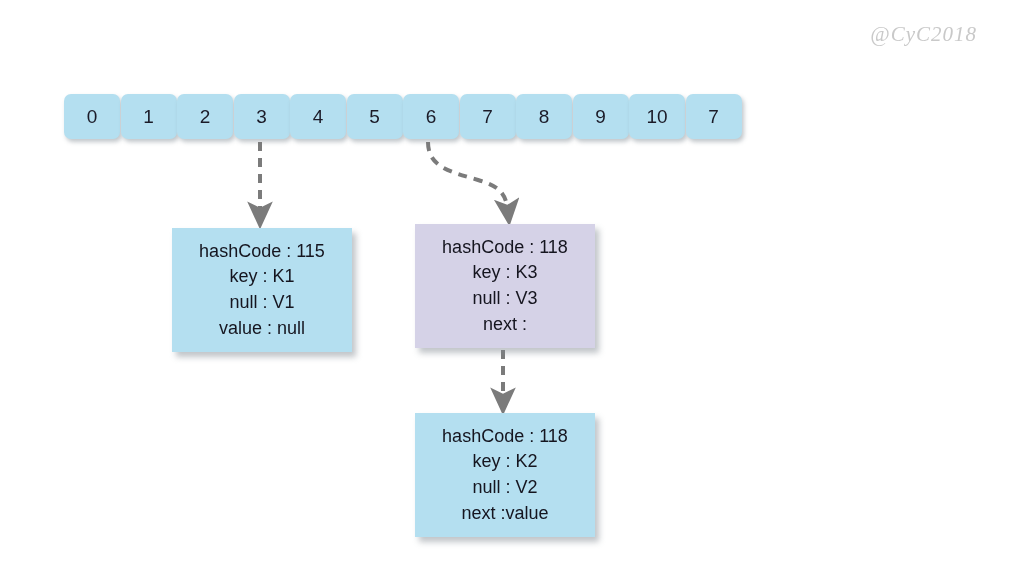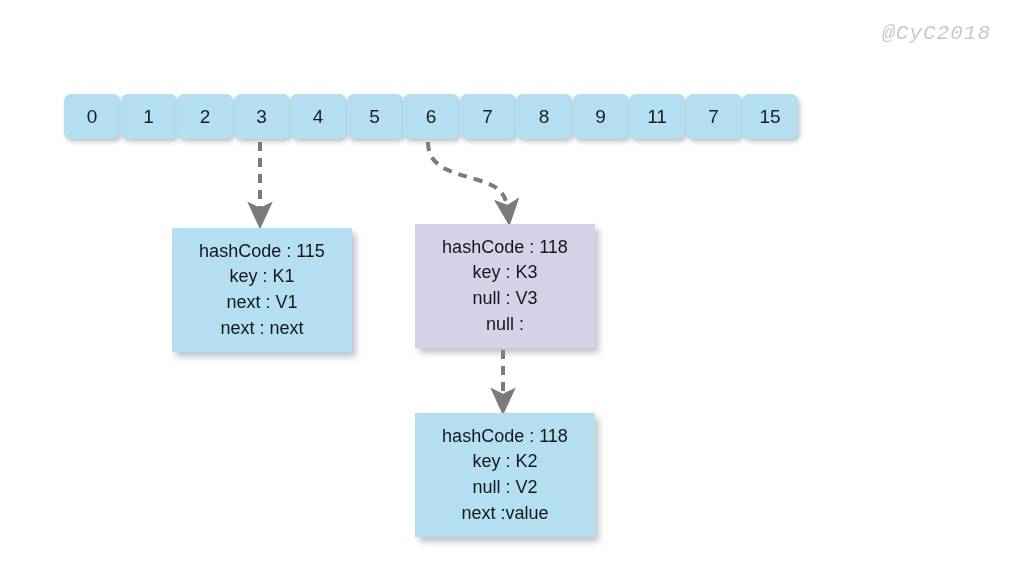--- a/index.html
+++ b/index.html
@@ -12,23 +12,23 @@
     width: 1011px;
     height: 576px;
     background: #ffffff;
     overflow: hidden;
     font-family: "Liberation Sans", sans-serif;
   }
 
   
   .watermark {
     position: absolute;
-    right: 20px;
+    right: 34px;
     top: 22px;
-    font-family: Liberation Mono, monospace;
+    font-family: Liberation Serif, serif;
     font-style: italic;
     font-size: 21px;
     letter-spacing: 1px;
     color: #c9c9c9;
     user-select: none;
     white-space: nowrap;
   }
 
   
   .bucket-array {
@@ -96,51 +96,50 @@
     <div class="bucket-cell">0</div>
     <div class="bucket-cell">1</div>
     <div class="bucket-cell">2</div>
     <div class="bucket-cell">3</div>
     <div class="bucket-cell">4</div>
     <div class="bucket-cell">5</div>
     <div class="bucket-cell">6</div>
     <div class="bucket-cell">7</div>
     <div class="bucket-cell">8</div>
     <div class="bucket-cell">9</div>
-    <div class="bucket-cell">11</div>
+    <div class="bucket-cell">10</div>
     <div class="bucket-cell">7</div>
-    <div class="bucket-cell">15</div>
   </div>
 
   <svg id="arrow-layer" viewBox="0 0 1011 576">
     <defs>
       <marker id="arrowhead" markerWidth="7" markerHeight="7" refX="3.4" refY="3.2" orient="auto" markerUnits="strokeWidth">
         <path d="M 0 0 L 7 3.2 L 0 6.4 L 1.6 3.2 Z" fill="#7b7b7b"></path>
       </marker>
     </defs>
 
     <path d="M 260 142 L 260 215" fill="none" stroke="#7b7b7b" stroke-width="4" stroke-dasharray="9 7" marker-end="url(#arrowhead)"></path>
 
     <path d="M 428 142 C 428 168, 452 172, 478 180 C 498 186, 506 192, 508 212" fill="none" stroke="#7b7b7b" stroke-width="4" stroke-dasharray="9 7" marker-end="url(#arrowhead)"></path>
 
     <path d="M 503 350 L 503 401" fill="none" stroke="#7b7b7b" stroke-width="4" stroke-dasharray="9 7" marker-end="url(#arrowhead)"></path>
   </svg>
 
   <div class="node-box node-blue" id="node-1">
     <div class="node-line">hashCode : 115</div>
     <div class="node-line">key : K1</div>
-    <div class="node-line">next : V1</div>
-    <div class="node-line">next : next</div>
+    <div class="node-line">null : V1</div>
+    <div class="node-line">value : null</div>
   </div>
 
   <div class="node-box node-lavender" id="node-2">
     <div class="node-line">hashCode : 118</div>
     <div class="node-line">key : K3</div>
     <div class="node-line">null : V3</div>
-    <div class="node-line">null :</div>
+    <div class="node-line">next :</div>
   </div>
 
   <div class="node-box node-blue" id="node-3">
     <div class="node-line">hashCode : 118</div>
     <div class="node-line">key : K2</div>
     <div class="node-line">null : V2</div>
     <div class="node-line">next :value</div>
   </div>
 
 </div>

